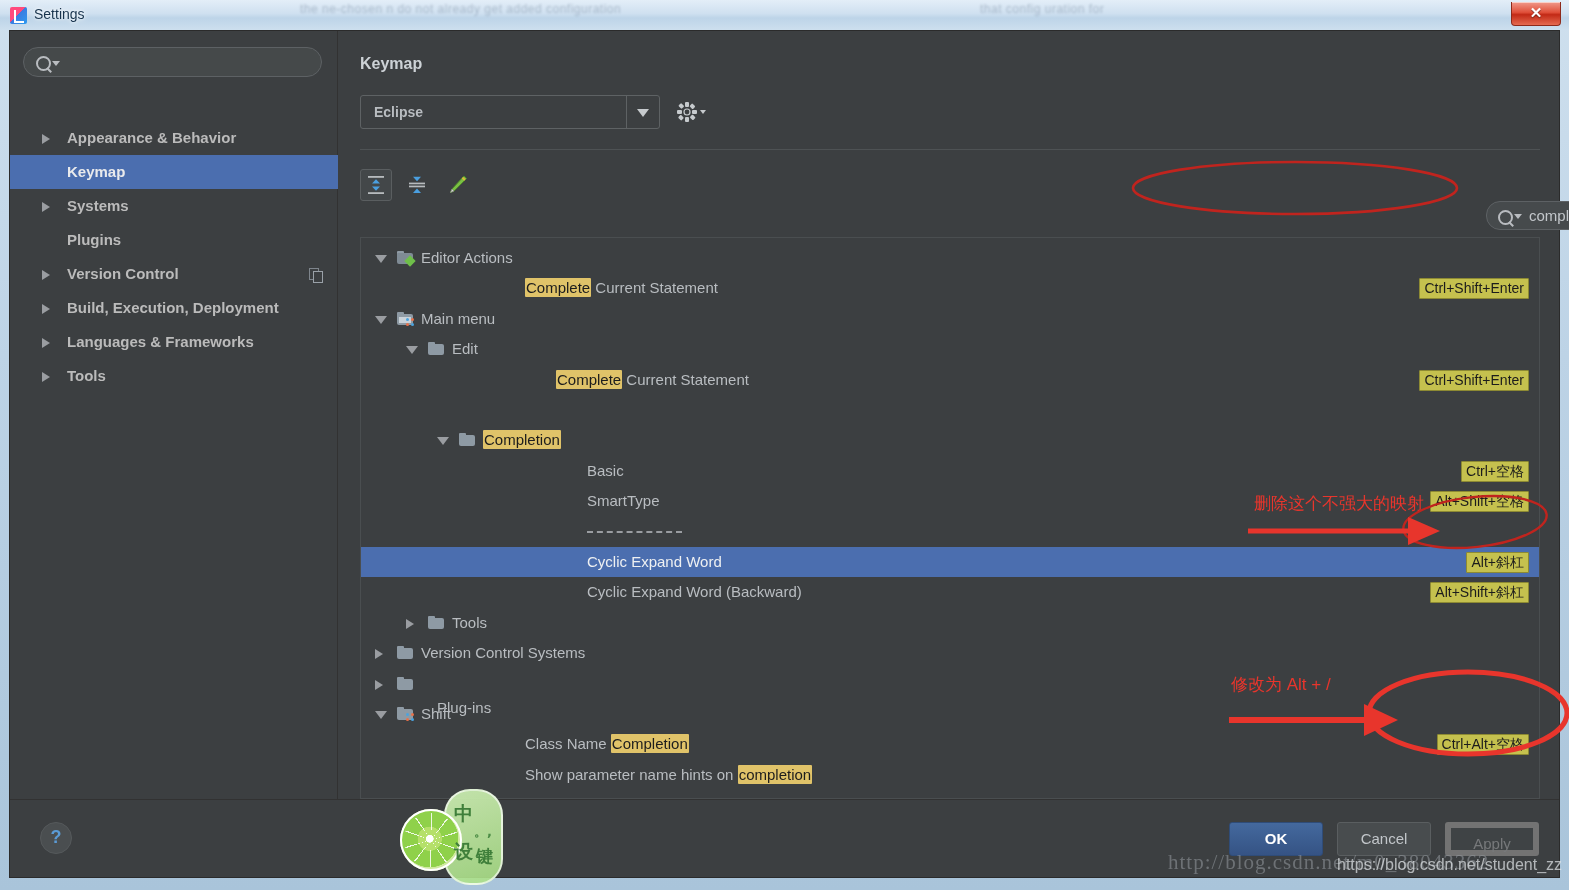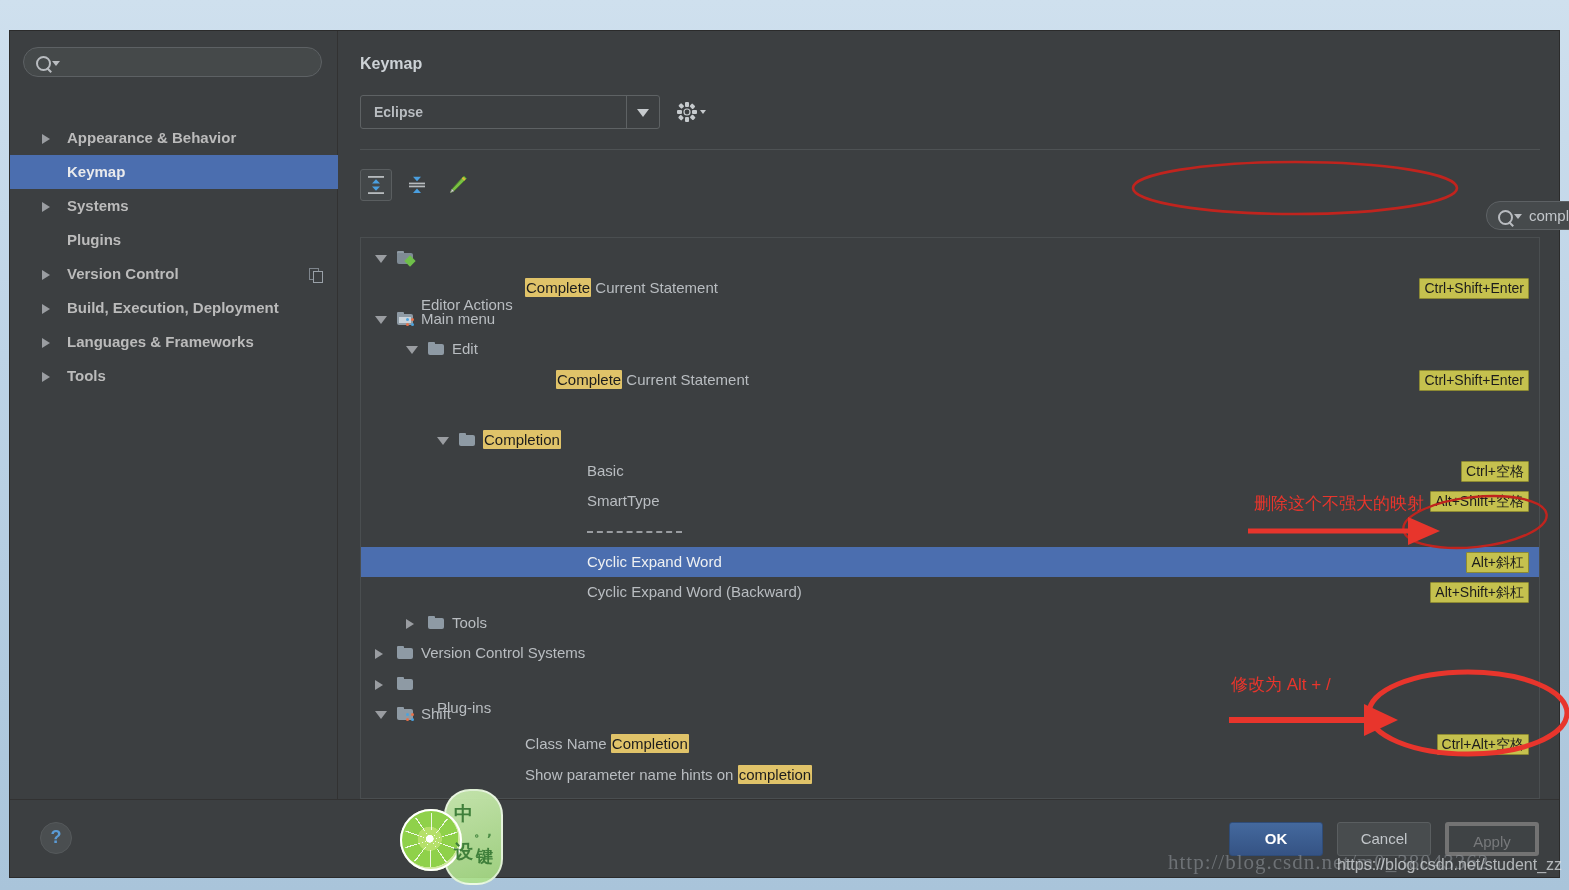--- a/index.html
+++ b/index.html
@@ -414,21 +414,21 @@
   }
   #btn-cancel {
     left: 1327px; width: 94px;
     background: #484c4e;
     border: 1px solid #5a5e60;
     color: #c2c6ca;
   }
   #btn-apply {
     left: 1435px; width: 94px;
     background: #3f4345;
-    border: 4px solid #737373;
+    border: 6px solid #737373;
     color: #77797b;
     cursor: default;
   }
 
   
   #annotations {
     position: absolute; left: 0; top: 0;
     width: 1569px; height: 890px;
     pointer-events: none;
   }
@@ -503,20 +503,30 @@
   .ime-c1 { left: 56px; top: 14px; }
   .ime-c2 { left: 56px; top: 52px; }
   .ime-c3 { left: 78px; top: 58px; font-size: 17px;}
   .ime-dot { left: 76px; top: 36px; font-size: 13px; color:#4a8b44;}
 </style>
 </head>
 <body>
 
 <div id="window-frame">
 
+  <div id="titlebar">
+    <div id="titlebar-bg"></div>
+    <div class="ghost-text" style="left:300px;">the  ne-chosen  n  do  not  already  get  added  configuration</div>
+    <div class="ghost-text" style="left:980px;">that  config  uration  for</div>
+    <div id="app-icon"></div>
+    <div id="window-title">Settings</div>
+    <div id="close-button">
+      <div class="x">✕</div>
+    </div>
+  </div>
 
   <div id="dialog">
 
     <div id="sidebar">
       <div id="sidebar-search">
         <span class="mag-glyph"></span>
         <span class="dd-caret"></span>
       </div>
       <div id="sidebar-items">
           <div class="side-item" style="top: 90px;">
@@ -621,21 +631,21 @@
       </div>
 
       <div id="tree-panel">
           <div class="tree-row" style="top: 5px;">
             <span class="t-arrow expanded" style="left: 14px;"></span>
             <span class="folder-icon editor" style="left: 36px;">
               <i class="f-tab"></i>
               <i class="f-body"></i>
               <i class="pencil-dot"></i>
             </span>
-            <span class="tree-label" style="left: 60px; margin-top: 47px;"><span>Editor Actions</span></span>
+            <span class="tree-label" style="left: 60px;"><span>Editor Actions</span></span>
           </div>
           <div class="tree-row" style="top: 35.4px;">
             <span class="tree-label" style="left: 164px;"><span class="hl">Complete</span><span> Current Statement</span></span>
             <span class="shortcut-chip" style="right: 10px;">Ctrl+Shift+Enter</span>
           </div>
           <div class="tree-row" style="top: 65.8px;">
             <span class="t-arrow expanded" style="left: 14px;"></span>
             <span class="folder-icon" style="left: 36px;">
               <i class="f-tab"></i>
               <i class="f-body"></i>

